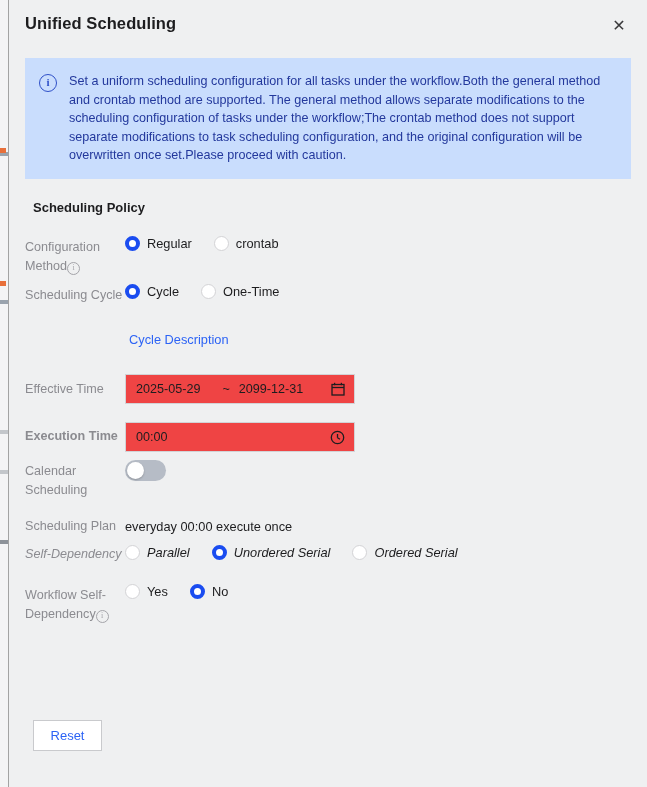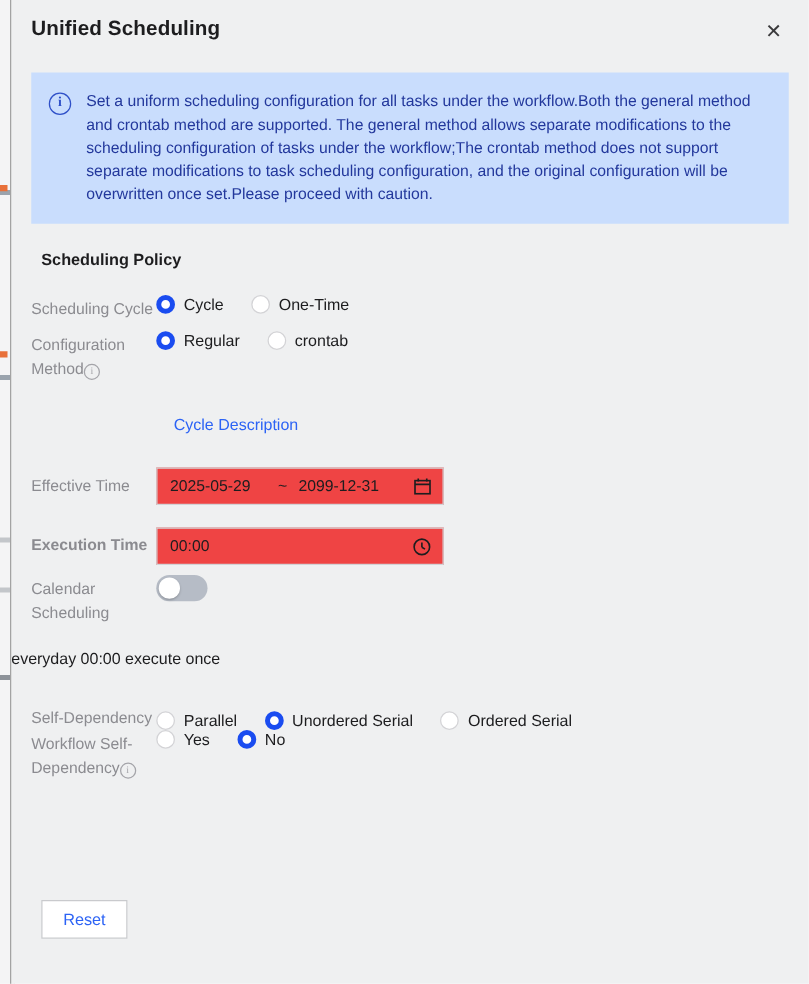--- a/index.html
+++ b/index.html
@@ -209,21 +209,21 @@
     position: absolute;
     right: 10px;
     top: 9px;
     width: 9px;
     height: 9px;
     border-right: 1.6px solid #3d3d40;
     border-bottom: 1.6px solid #3d3d40;
     transform: rotate(45deg);
   }
   .link {
-    margin-left: 14px;
+    margin-left: 4px;
     font-size: 12.8px;
     color: #2c63f5;
     cursor: pointer;
   }
 
   
   .input {
     position: relative;
     width: 230px;
     height: 30px;
@@ -330,47 +330,47 @@
 
   <div class="info-box">
     <div class="info-icon">i</div>
     <div class="info-text">Set a uniform scheduling configuration for all tasks under the workflow.Both the general method and crontab method are supported. The general method allows separate modifications to the scheduling configuration of tasks under the workflow;The crontab method does not support separate modifications to task scheduling configuration, and the original configuration will be overwritten once set.Please proceed with caution.</div>
   </div>
 
   <div class="section-title">Scheduling Policy</div>
 
   <div class="form">
 
+    <div class="row" style="height:48px;">
+      <div class="row-label"><span>Configuration Method</span><span class="info-mini">i</span></div>
+      <div class="row-field">
+        <div class="radio-group">
+          <div class="radio checked">
+            <span class="dot"></span>
+            <span class="rlabel">Regular</span>
+          </div>
+          <div class="radio">
+            <span class="dot"></span>
+            <span class="rlabel">crontab</span>
+          </div>
+        </div>
+      </div>
+    </div>
+
     <div class="row" style="height:29px;">
       <div class="row-label">Scheduling Cycle</div>
       <div class="row-field">
         <div class="radio-group">
           <div class="radio checked">
             <span class="dot"></span>
             <span class="rlabel">Cycle</span>
           </div>
           <div class="radio">
             <span class="dot"></span>
             <span class="rlabel">One-Time</span>
-          </div>
-        </div>
-      </div>
-    </div>
-
-    <div class="row" style="height:48px;">
-      <div class="row-label"><span>Configuration Method</span><span class="info-mini">i</span></div>
-      <div class="row-field">
-        <div class="radio-group">
-          <div class="radio checked">
-            <span class="dot"></span>
-            <span class="rlabel">Regular</span>
-          </div>
-          <div class="radio">
-            <span class="dot"></span>
-            <span class="rlabel">crontab</span>
           </div>
         </div>
       </div>
     </div>
 
     <div class="row" style="height:52px; align-items:center;">
       <div class="row-label"></div>
       <div class="row-field">
         <span class="link">Cycle Description</span>
       </div>
@@ -414,26 +414,27 @@
     <div class="row" style="height:47px;">
       <div class="row-label">Calendar Scheduling</div>
       <div class="row-field" style="align-items:flex-start;">
         <div class="toggle">
           <span class="knob"></span>
         </div>
       </div>
     </div>
 
     <div class="row" style="height:38px; align-items:center;">
+      <div class="row-label" style="padding-top:0;">Scheduling Plan</div>
       <div class="row-field">
         <span class="plain-value">everyday 00:00 execute once</span>
       </div>
     </div>
 
-    <div class="row" style="height:39px; align-items:flex-end;">
+    <div class="row" style="height:39px; align-items:flex-start;font-style:italic;">
       <div class="row-label" style="padding-top:0;">Self-Dependency</div>
       <div class="row-field">
         <div class="radio-group">
           <div class="radio">
             <span class="dot"></span>
             <span class="rlabel">Parallel</span>
           </div>
           <div class="radio checked">
             <span class="dot"></span>
             <span class="rlabel">Unordered Serial</span>

